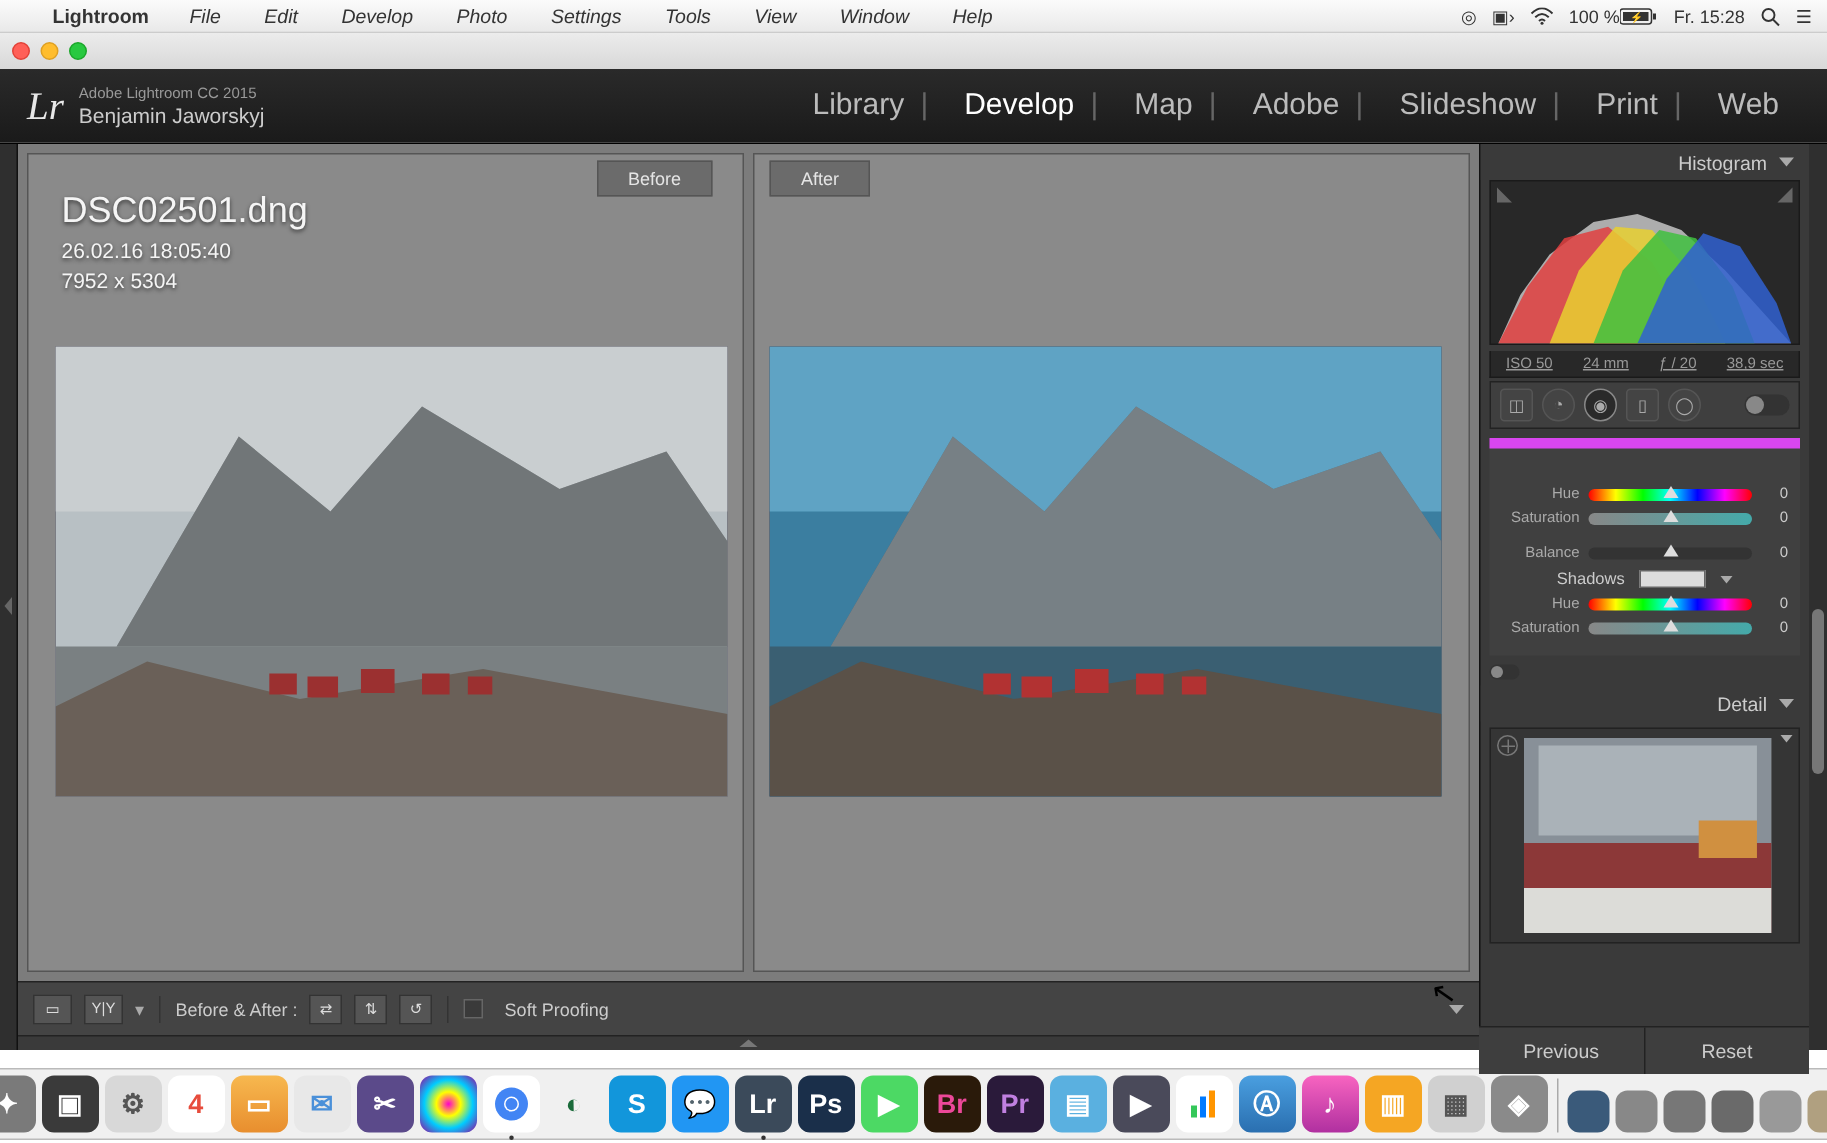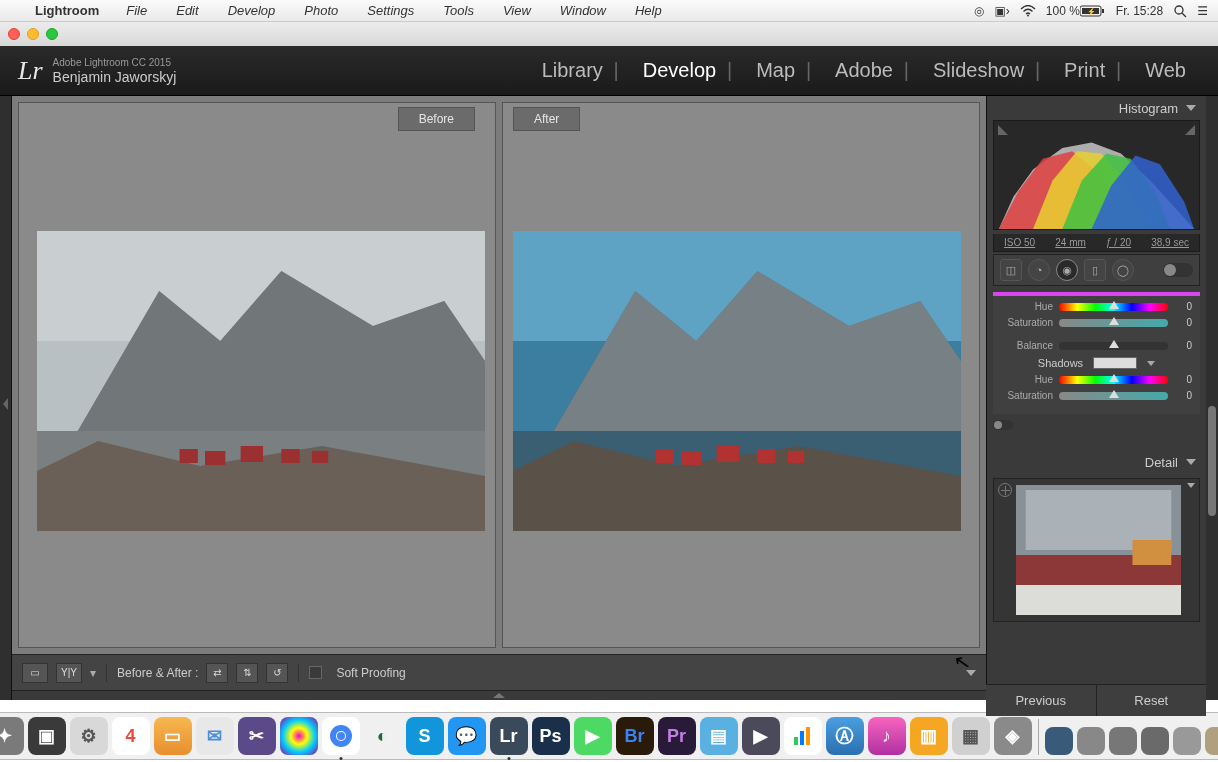--- a/index.html
+++ b/index.html
@@ -77,21 +77,21 @@
   .orig-row{ margin:0 6px 4px; background:#323232; border:1px solid #222; padding:4px 8px; font-size:11px; color:#aaa; display:flex; align-items:center; gap:6px;}
   .orig-row .cb{width:11px;height:11px;border:1px solid #666;}
   
   .tool-strip{ margin:0 6px 6px; background:#3f3f3f; border:1px solid #222; padding:4px 6px; display:flex; gap:6px; align-items:center;}
   .tool-strip .tool{ width:22px; height:22px; border:1px solid #555; background:#444; border-radius:11px; display:flex;align-items:center;justify-content:center;color:#aaa;font-size:11px;}
   .tool-strip .tool.sq{border-radius:3px;}
   .tool-strip .tool.active{background:#2a2a2a;border-color:#888;}
   .tool-strip .toggle{ width:30px;height:14px;background:#333;border-radius:7px;position:relative;margin-left:auto;}
   .tool-strip .toggle::after{content:"";width:12px;height:12px;background:#888;border-radius:50%;position:absolute;left:1px;top:1px;}
   
-  .sliders{ margin:0 6px; background:#404040; padding:0 8px 8px; border-top:4px solid #d946ef;}
+  .sliders{ margin:0 6px; background:#404040; padding:20px 8px 8px; border-top:7px solid #d946ef;}
   .slider-row{ display:flex; align-items:center; gap:6px; font-size:10px; color:#aaa; margin:5px 0;}
   .slider-row .label{ width:52px; text-align:right;}
   .slider-row .track{ flex:1; height:8px; border-radius:4px; position:relative;}
   .slider-row .track.hue{ background:linear-gradient(90deg,#f00,#ff0,#0f0,#0ff,#00f,#f0f,#f00);}
   .slider-row .track.sat{ background:linear-gradient(90deg,#888,#4aa);}
   .slider-row .track.plain{ background:#333;}
   .slider-row .track .knob{ position:absolute; left:50%; top:-2px; transform:translateX(-50%); width:0;height:0;border-left:5px solid transparent;border-right:5px solid transparent;border-bottom:8px solid #ddd;}
   .slider-row .val{ width:18px; text-align:right; color:#ccc;}
   .sliders .section-title{ text-align:center; font-size:11px; color:#ccc; margin:6px 0 2px; display:flex; align-items:center; justify-content:center; gap:10px;}
   .sliders .section-title .swatch{width:44px;height:12px;background:#ddd;border:1px solid #666;}
@@ -195,20 +195,25 @@
 </div>
 
 <div class="workspace">
   <div class="left-rail"></div>
 
   <div class="center">
     <div class="preview-area">
 
       <div class="panel-half before">
         <div class="panel-label">Before</div>
+        <div class="photo-info">
+          <div class="fname">DSC02501.dng</div>
+          <div class="finfo">26.02.16 18:05:40</div>
+          <div class="finfo">7952 x 5304</div>
+        </div>
         <div class="photo">
           <svg viewBox="0 0 440 300" preserveAspectRatio="none">
             <rect width="440" height="300" fill="#b8c0c4"></rect>
             <rect y="0" width="440" height="110" fill="#c9ced0"></rect>
             <rect y="200" width="440" height="100" fill="#7a8082"></rect>
             <polygon points="40,200 120,60 180,110 240,40 330,95 400,70 440,130 440,200" fill="#5f6466"></polygon>
             <polygon points="40,200 120,60 180,110 240,40 330,95 400,70 440,130 440,200" fill="#8d9294" opacity="0.4"></polygon>
             <polygon points="0,240 60,210 160,235 280,215 440,245 440,300 0,300" fill="#6a6058"></polygon>
             <rect x="140" y="218" width="18" height="14" fill="#9b3030"></rect>
             <rect x="165" y="220" width="20" height="14" fill="#9b3030"></rect>
@@ -327,21 +332,21 @@
           <span class="track sat">
               <span class="knob"></span>
             </span>
           <span class="val">0</span>
         </div>
       </div>
       <div class="panel-switch">
         <span class="sw"></span>
       </div>
 
-      <div class="panel-header" style="margin-top:18px">
+      <div class="panel-header" style="margin-top:2px">
         <span>Detail</span>
         <span class="tri"></span>
       </div>
       <div class="detail-box" style="position:relative;padding-left:22px;padding-right:18px;">
         <span class="detail-cross" style="left:4px"></span>
         <span class="detail-tri" style="right:4px"></span>
         <div class="detail-img">
           <svg viewBox="0 0 170 130" preserveAspectRatio="none">
             <rect width="170" height="130" fill="#889098"></rect>
             <rect y="70" width="170" height="60" fill="#8c3838"></rect>
@@ -383,21 +388,21 @@
           <circle cx="13" cy="13" r="4" fill="#4285f4"></circle>
         </svg>
         <span class="dot"></span>
       </div>
     <div class="app" style="background:#f0f0f0;color:#1a6b3a">◐</div>
     <div class="app" style="background:#1296db">S</div>
     <div class="app" style="background:#2196f3">💬</div>
     <div class="app" style="background:#3b4a5a">Lr<span class="dot"></span></div>
     <div class="app" style="background:#1a2f4a">Ps</div>
     <div class="app" style="background:#4cd964">▶</div>
-    <div class="app" style="background:#2a1a0a;color:#3b82f6">Br</div>
+    <div class="app" style="background:#2a1a0a;color:#ec4899">Br</div>
     <div class="app" style="background:#2a1a3a;color:#c080e0">Pr</div>
     <div class="app" style="background:#5ab0e0">▤</div>
     <div class="app" style="background:#4a4a5a">▶</div>
     <div class="app" style="background:#fff">
         <svg width="22" height="22">
           <rect x="2" y="12" width="4" height="8" fill="#34c759"></rect>
           <rect x="8" y="6" width="4" height="14" fill="#007aff"></rect>
           <rect x="14" y="2" width="4" height="18" fill="#ff9500"></rect>
         </svg>
       </div>

